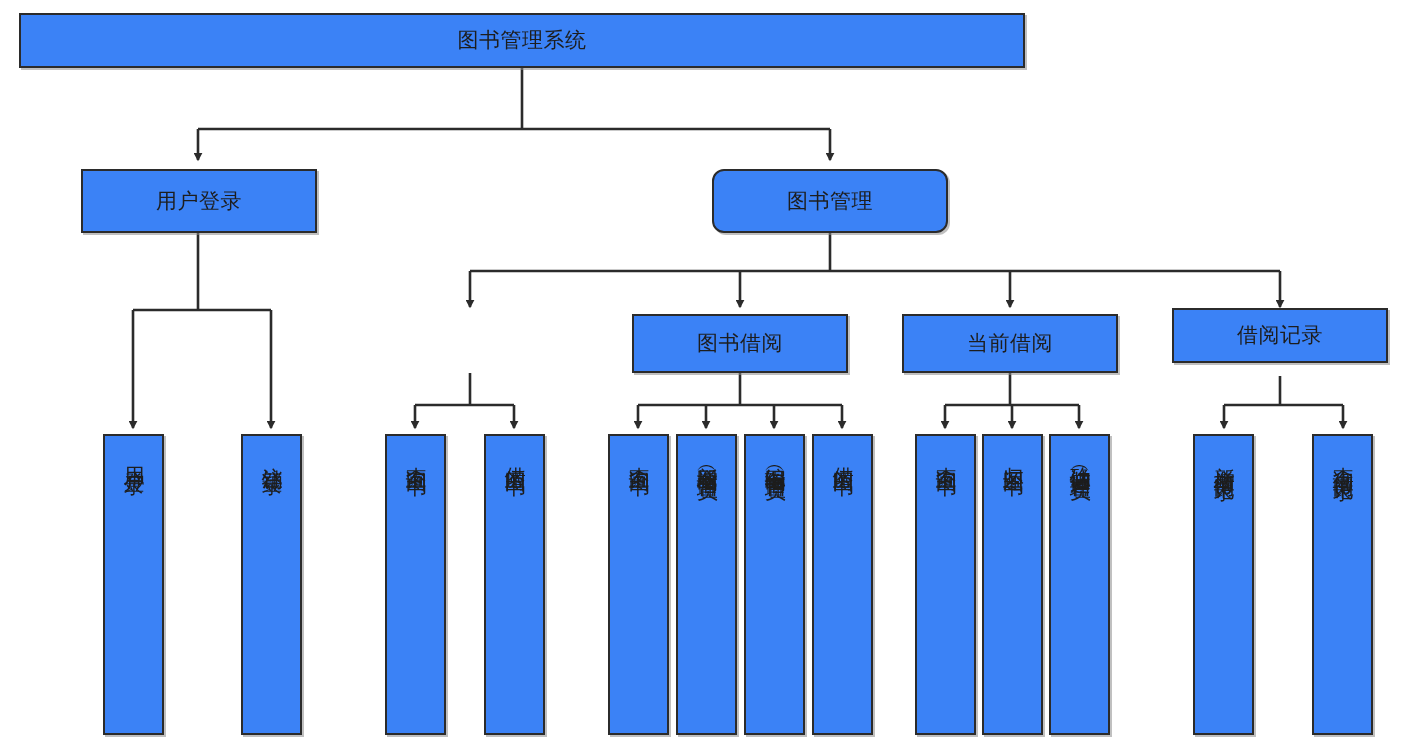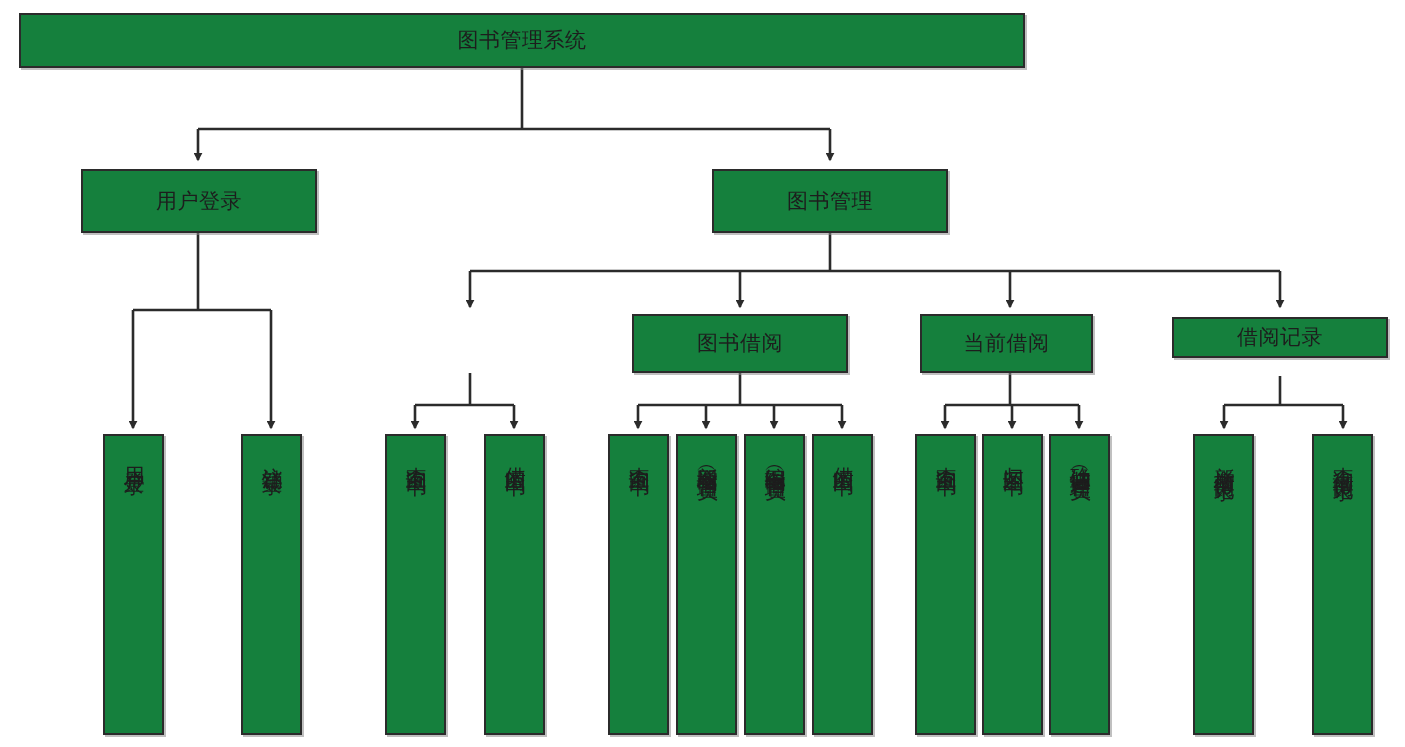--- a/index.html
+++ b/index.html
@@ -22,21 +22,21 @@
   svg.edges {
     position: absolute;
     top: 0;
     left: 0;
     width: 1405px;
     height: 747px;
   }
   .node {
     position: absolute;
     box-sizing: border-box;
-    background: #15803d;
+    background: #3b82f6;
     border: 2px solid #2b2b2b;
     box-shadow: 2px 2px 0 0 rgba(140,140,140,0.55);
     display: flex;
     align-items: center;
     justify-content: center;
     z-index: 2;
   }
   .node .lbl {
     color: #1d1d1d;
     font-size: 21px;
@@ -126,31 +126,31 @@
     </g>
   </svg>
 
   <div class="node" style="left:19px; top:13px; width:1006px; height:55px;">
     <span class="lbl">图书管理系统</span>
   </div>
 
   <div class="node" style="left:81px; top:169px; width:236px; height:64px;">
     <span class="lbl">用户登录</span>
   </div>
-  <div class="node" style="left:712px; top:169px; width:236px; height:64px;">
+  <div class="node" style="left:712px; top:169px; width:236px; height:64px;border-radius:12px;">
     <span class="lbl">图书管理</span>
   </div>
 
   <div class="node" style="left:632px; top:314px; width:216px; height:59px;">
     <span class="lbl">图书借阅</span>
   </div>
-  <div class="node" style="left:902px; top:314px; width:173px; height:59px;margin-left:18px;">
+  <div class="node" style="left:902px; top:314px; width:216px; height:59px;">
     <span class="lbl">当前借阅</span>
   </div>
-  <div class="node" style="left:1172px; top:317px; width:216px; height:41px;">
+  <div class="node" style="left:1172px; top:308px; width:216px; height:55px;">
     <span class="lbl">借阅记录</span>
   </div>
 
   <div class="node vertical" style="left:103px; top:434px; width:61px; height:301px;">
     <span class="lbl">用户登录</span>
   </div>
   <div class="node vertical" style="left:241px; top:434px; width:61px; height:301px;">
     <span class="lbl">注销登录</span>
   </div>
 

